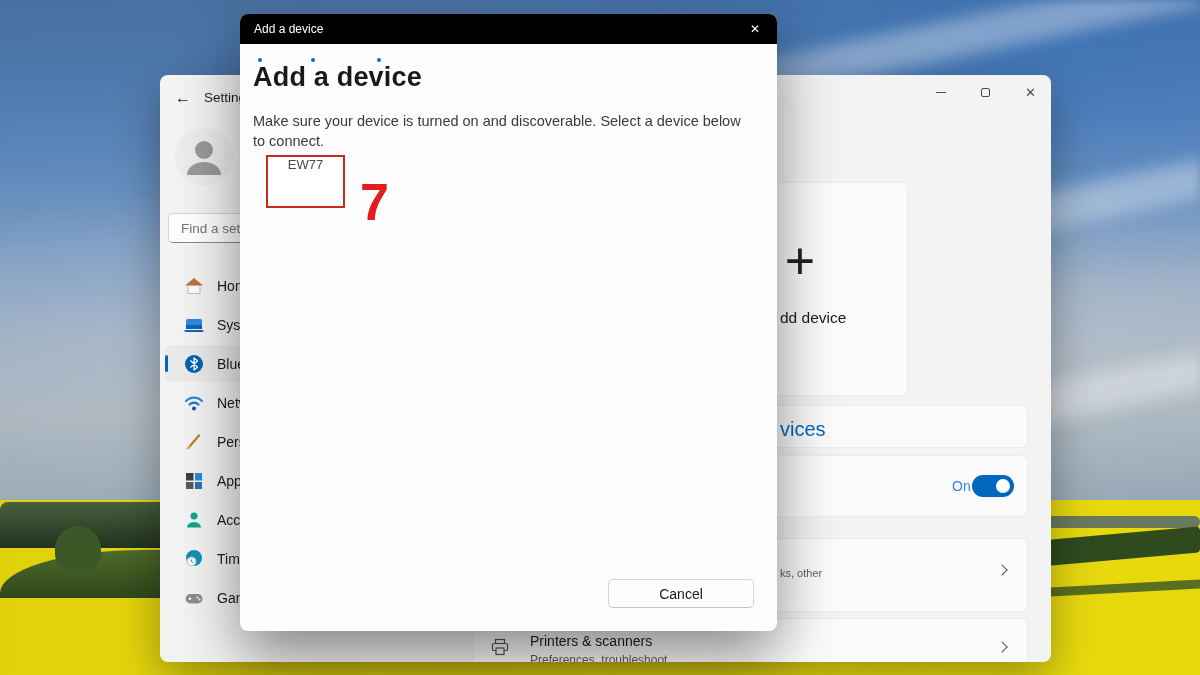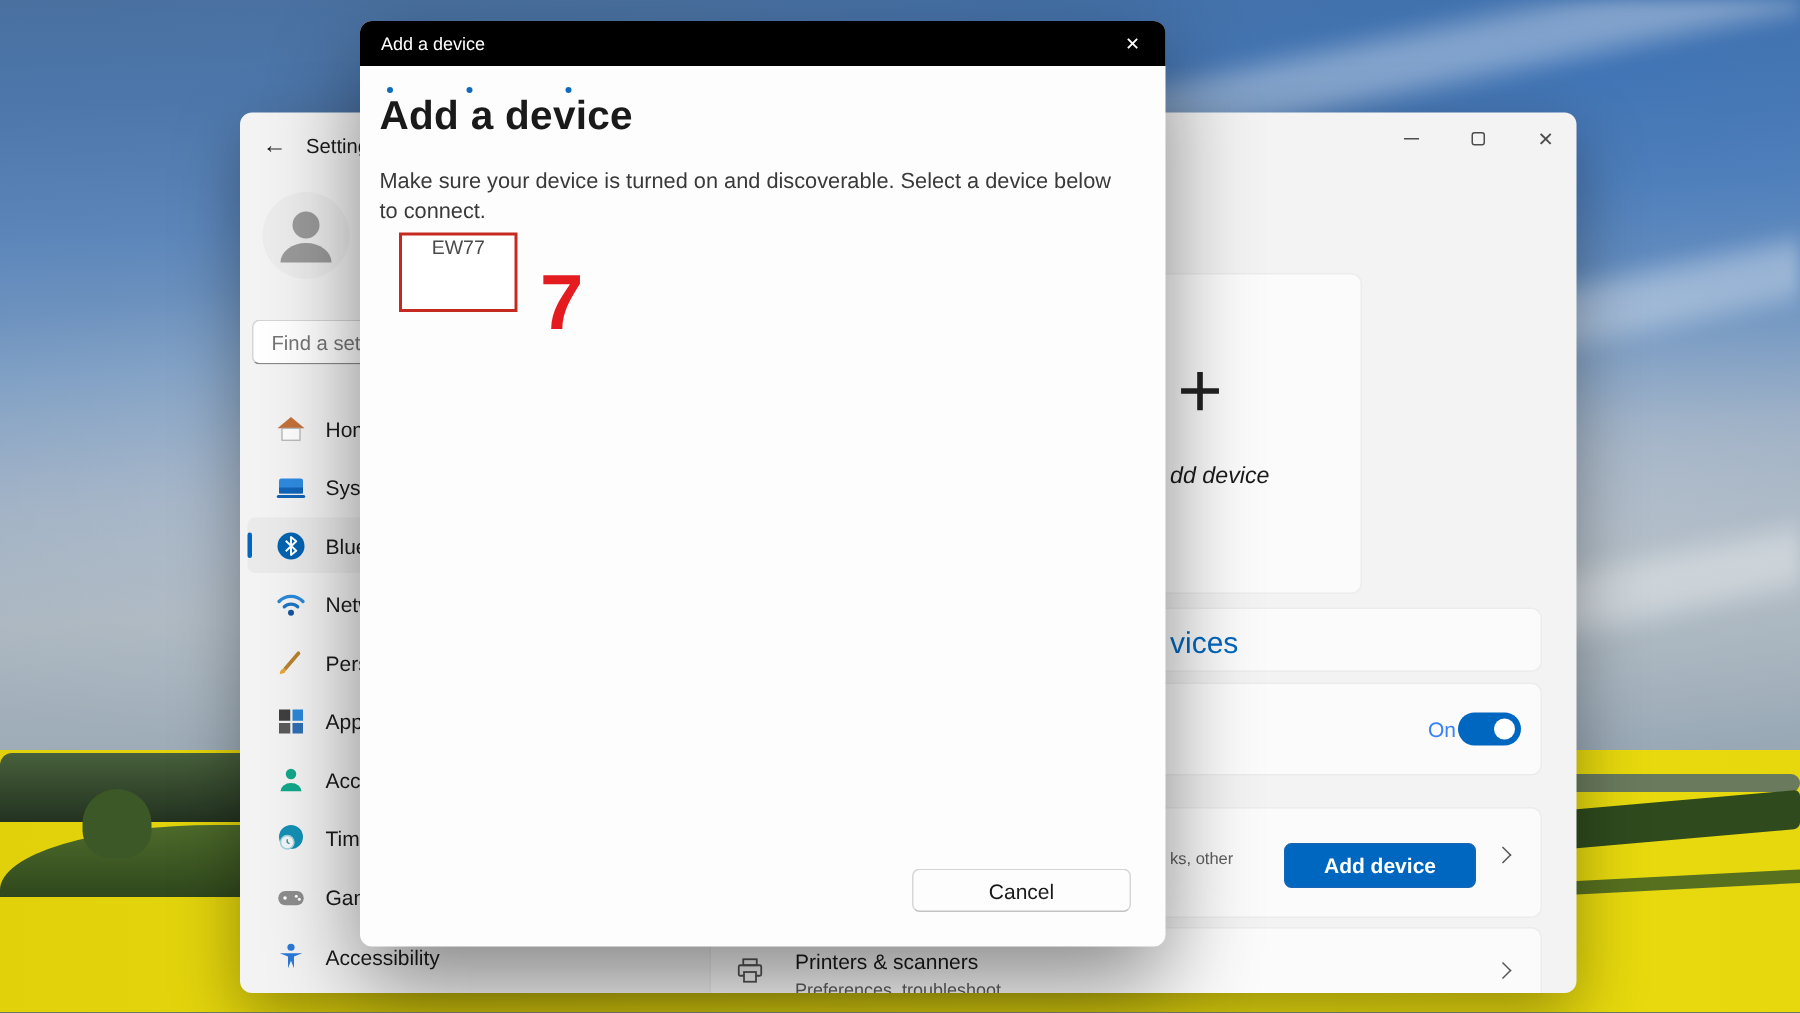--- a/index.html
+++ b/index.html
@@ -42,21 +42,21 @@
   .nav-row{position:absolute;left:5px;width:150px;height:37px;display:flex;align-items:center;padding-left:19px;gap:13px;}
   .nav-row .lbl{font-size:14px;color:#1b1b1b;white-space:nowrap;}
   .nav-row.selected{background:#eaeaea;border-radius:5px;}
   .nav-row.selected::before{content:"";position:absolute;left:0;top:10px;width:3px;height:17px;border-radius:2px;background:#0067c0;}
   .nav-icon{width:20px;height:20px;flex:0 0 20px;}
 
   .card{position:absolute;background:#fbfbfb;border:1px solid #ececec;border-radius:7px;}
   .tile{left:480px;top:107px;width:268px;height:214px;}
   .tile .plus{position:absolute;left:136px;top:58px;width:46px;height:46px;font-size:52px;font-weight:200;
     color:#222;line-height:40px;text-align:center;}
-  .tile .tile-lbl{position:absolute;left:139px;top:126px;font-size:15.5px;color:#1b1b1b;white-space:nowrap;font-style:italic;}
+  .tile .tile-lbl{position:absolute;left:139px;top:126px;font-size:15.5px;color:#1b1b1b;white-space:nowrap;}
   .linkbar{left:313px;top:330px;width:555px;height:43px;}
   .linkbar .link{position:absolute;left:306px;top:12px;font-size:20px;color:#0067c0;white-space:nowrap;}
   .togglecard{left:313px;top:380px;width:555px;height:62px;}
   .on-lbl{position:absolute;left:478px;top:22px;font-size:14px;color:#3b82f6;}
   .toggle{position:absolute;left:498px;top:19px;width:42px;height:22px;border-radius:11px;background:#0067c0;}
   .toggle .knob{position:absolute;right:4px;top:4px;width:14px;height:14px;border-radius:50%;background:#fff;}
   .devcard{left:313px;top:463px;width:555px;height:74px;}
   .devcard .frag{position:absolute;left:306px;top:28px;font-size:11px;color:#5f5f5f;white-space:nowrap;}
   .btn-blue{position:absolute;left:382px;top:23px;width:128px;height:30px;border-radius:5px;background:#0067c0;
     color:#fff;font-size:14px;font-weight:600;display:flex;align-items:center;justify-content:center;border:1px solid #1567b5;}
@@ -191,47 +191,39 @@
     </div>
     <div class="nav-row" style="top:504px">
       <svg class="nav-icon" viewBox="0 0 20 20">
         <rect x="1.5" y="6" width="17" height="9.5" rx="4.7" fill="#8d8d8d"></rect>
         <circle cx="6" cy="10.7" r="1.2" fill="#fff"></circle>
         <circle cx="13.5" cy="9.5" r="1" fill="#fff"></circle>
         <circle cx="15.5" cy="11.5" r="1" fill="#fff"></circle>
       </svg>
       <span class="lbl">Gam</span>
     </div>
-    <div class="nav-row" style="top:544px">
-      <svg class="nav-icon" viewBox="0 0 20 20">
-        <circle cx="10" cy="3.5" r="2.4" fill="#2b79d7"></circle>
-        <path d="M2.5 7.5 L17.5 7.5 L12 9.6 L12 17.5 L10 12.5 L8 17.5 L8 9.6 Z" fill="#2b79d7"></path>
-      </svg>
-      <span class="lbl">Accessibility</span>
-    </div>
 
     <div class="card tile">
       <div class="plus">+</div>
       <div class="tile-lbl">dd device</div>
     </div>
 
     <div class="card linkbar">
       <span class="link">vices</span>
     </div>
 
     <div class="card togglecard">
       <span class="on-lbl">On</span>
       <div class="toggle">
           <div class="knob"></div>
         </div>
     </div>
 
     <div class="card devcard">
       <span class="frag">ks, other</span>
-      <div class="btn-blue">Add device</div>
       <span class="chev" style="left:524px;top:27px"></span>
     </div>
 
     <div class="card printcard">
       <svg class="nav-icon" viewBox="0 0 20 20">
         <rect x="5.5" y="2.5" width="9" height="4" fill="none" stroke="#555" stroke-width="1.2"></rect>
         <rect x="2.5" y="6.5" width="15" height="7" rx="1" fill="none" stroke="#555" stroke-width="1.2"></rect>
         <rect x="6" y="11" width="8" height="6.5" fill="#fbfbfb" stroke="#555" stroke-width="1.2"></rect>
       </svg>
       <span class="ttl">Printers &amp; scanners</span>

